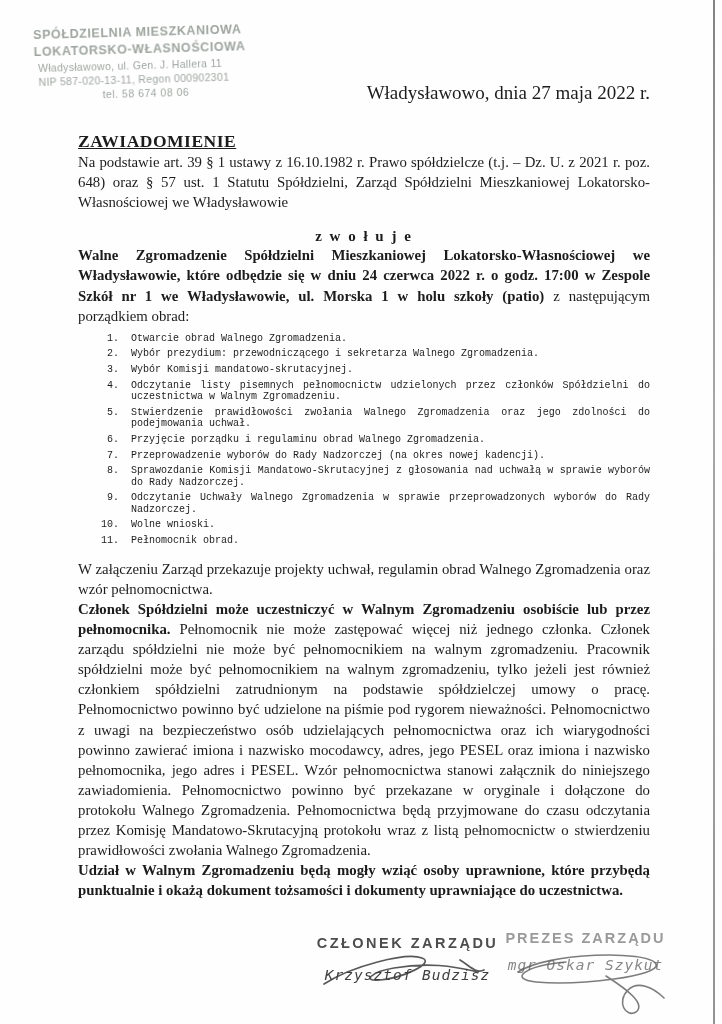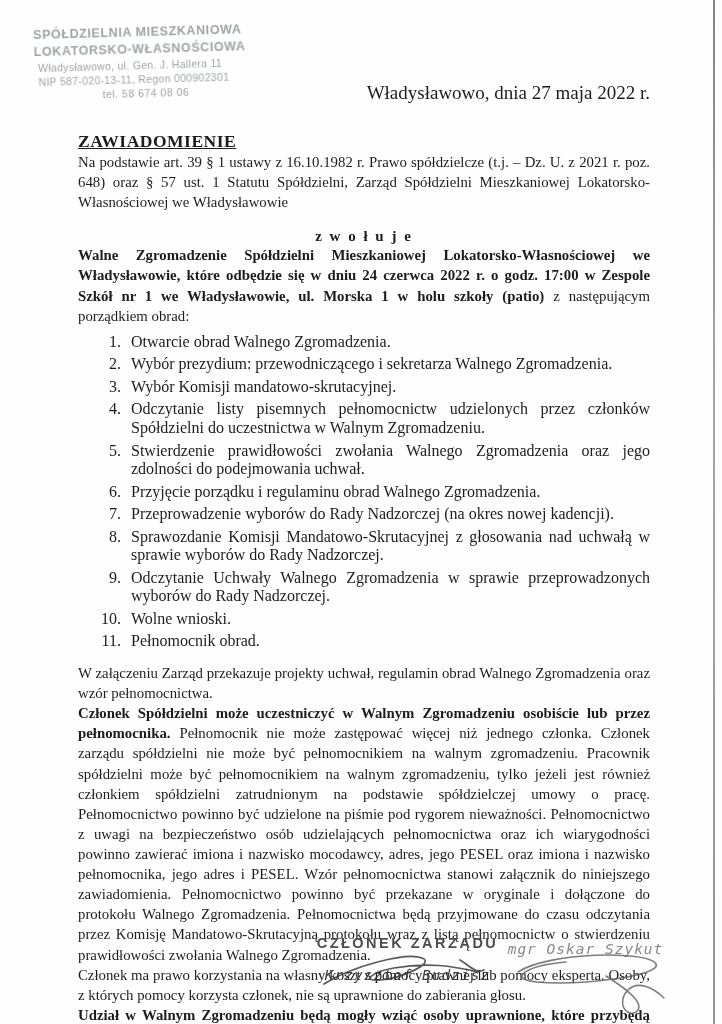--- a/index.html
+++ b/index.html
@@ -52,22 +52,23 @@
   .intro{margin-top:19px;}
   .zwoluje{
     margin:16px 0 0 0;text-align:center;
     font-size:15px;font-weight:bold;letter-spacing:2px;
   }
   .meeting{margin-top:13px;}
   .bold{font-weight:bold;}
   ol.agenda{
     margin:7px 0 12px 0;
     padding-left:47px;
-    font-size:16px;line-height:1.16;
+    font-size:10px;line-height:1.16;
     text-align:justify;
+    font-family:Liberation Mono, monospace;
   }
   ol.agenda li{padding-left:6px;margin:0 0 4px 0;}
   .attachments{margin-top:40px;}
   .proxy{margin-top:10px;}
   .legal-help{margin-top:16px;}
   .final{margin-top:15px;font-weight:bold;}
 
   
   .signatures{position:absolute;left:0;top:928px;width:722px;height:96px;}
   .sig-block{position:absolute;text-align:center;}
@@ -128,36 +129,36 @@
       <li>Odczytanie Uchwały Walnego Zgromadzenia w sprawie przeprowadzonych wyborów do Rady Nadzorczej.</li>
       <li>Wolne wnioski.</li>
       <li>Pełnomocnik obrad.</li>
     </ol>
 
     <p class="body-p attachments">W załączeniu Zarząd przekazuje projekty uchwał, regulamin obrad Walnego Zgromadzenia oraz wzór pełnomocnictwa.</p>
 
     <p class="body-p proxy"><span class="bold">Członek Spółdzielni może uczestniczyć w Walnym Zgromadzeniu osobiście lub przez pełnomocnika.</span>
       <span>Pełnomocnik nie może zastępować więcej niż jednego członka. Członek zarządu spółdzielni nie może być pełnomocnikiem na walnym zgromadzeniu. Pracownik spółdzielni może być pełnomocnikiem na walnym zgromadzeniu, tylko jeżeli jest również członkiem spółdzielni zatrudnionym na podstawie spółdzielczej umowy o pracę. Pełnomocnictwo powinno być udzielone na piśmie pod rygorem nieważności. Pełnomocnictwo z uwagi na bezpieczeństwo osób udzielających pełnomocnictwa oraz ich wiarygodności powinno zawierać imiona i nazwisko mocodawcy, adres, jego PESEL oraz imiona i nazwisko pełnomocnika, jego adres i PESEL. Wzór pełnomocnictwa stanowi załącznik do niniejszego zawiadomienia. Pełnomocnictwo powinno być przekazane w oryginale i dołączone do protokołu Walnego Zgromadzenia. Pełnomocnictwa będą przyjmowane do czasu odczytania przez Komisję Mandatowo-Skrutacyjną protokołu wraz z listą pełnomocnictw o stwierdzeniu prawidłowości zwołania Walnego Zgromadzenia.</span></p>
 
-    <p class="body-p legal-help">Członek ma prawo korzystania na własny koszt z pomocy prawnej lub pomocy eksperta. Osoby, z których pomocy korzysta członek, nie są uprawnione do zabierania głosu.</p>
 
     <p class="body-p final">Udział w Walnym Zgromadzeniu będą mogły wziąć osoby uprawnione, które przybędą punktualnie i okażą dokument tożsamości i dokumenty uprawniające do uczestnictwa.</p>
   </div>
 
   <div class="signatures">
     <div class="sig-block sig-left">
       <div class="sig-title">CZŁONEK ZARZĄDU</div>
       <div class="sig-name">Krzysztof Budzisz</div>
     </div>
     <svg class="sig-scrawl scrawl-left" width="190" height="62" viewBox="0 0 190 62">
       <path d="M14,48 C42,30 96,16 112,22 C126,27 92,42 70,44 C52,46 60,36 84,32 C118,26 142,30 168,36
                M150,24 C160,30 166,38 174,34" fill="none" stroke="#3c3c3c" stroke-width="1.7" stroke-linecap="round" opacity="0.85"></path>
     </svg>
 
     <div class="sig-block sig-right">
+      <div class="sig-title">PREZES ZARZĄDU</div>
       <div class="sig-name">mgr Oskar Szykut</div>
     </div>
     <svg class="sig-scrawl scrawl-right" width="200" height="80" viewBox="0 0 200 80">
       <path d="M30,30 C60,10 160,8 168,22 C174,34 90,44 48,40 C20,37 36,24 78,20
                M118,34 C140,48 158,62 148,70 C138,76 128,60 140,48 C150,38 166,46 176,56" fill="none" stroke="#5d5d5d" stroke-width="1.6" stroke-linecap="round" opacity="0.8"></path>
     </svg>
   </div>
 </div>
 
 </body></html>

